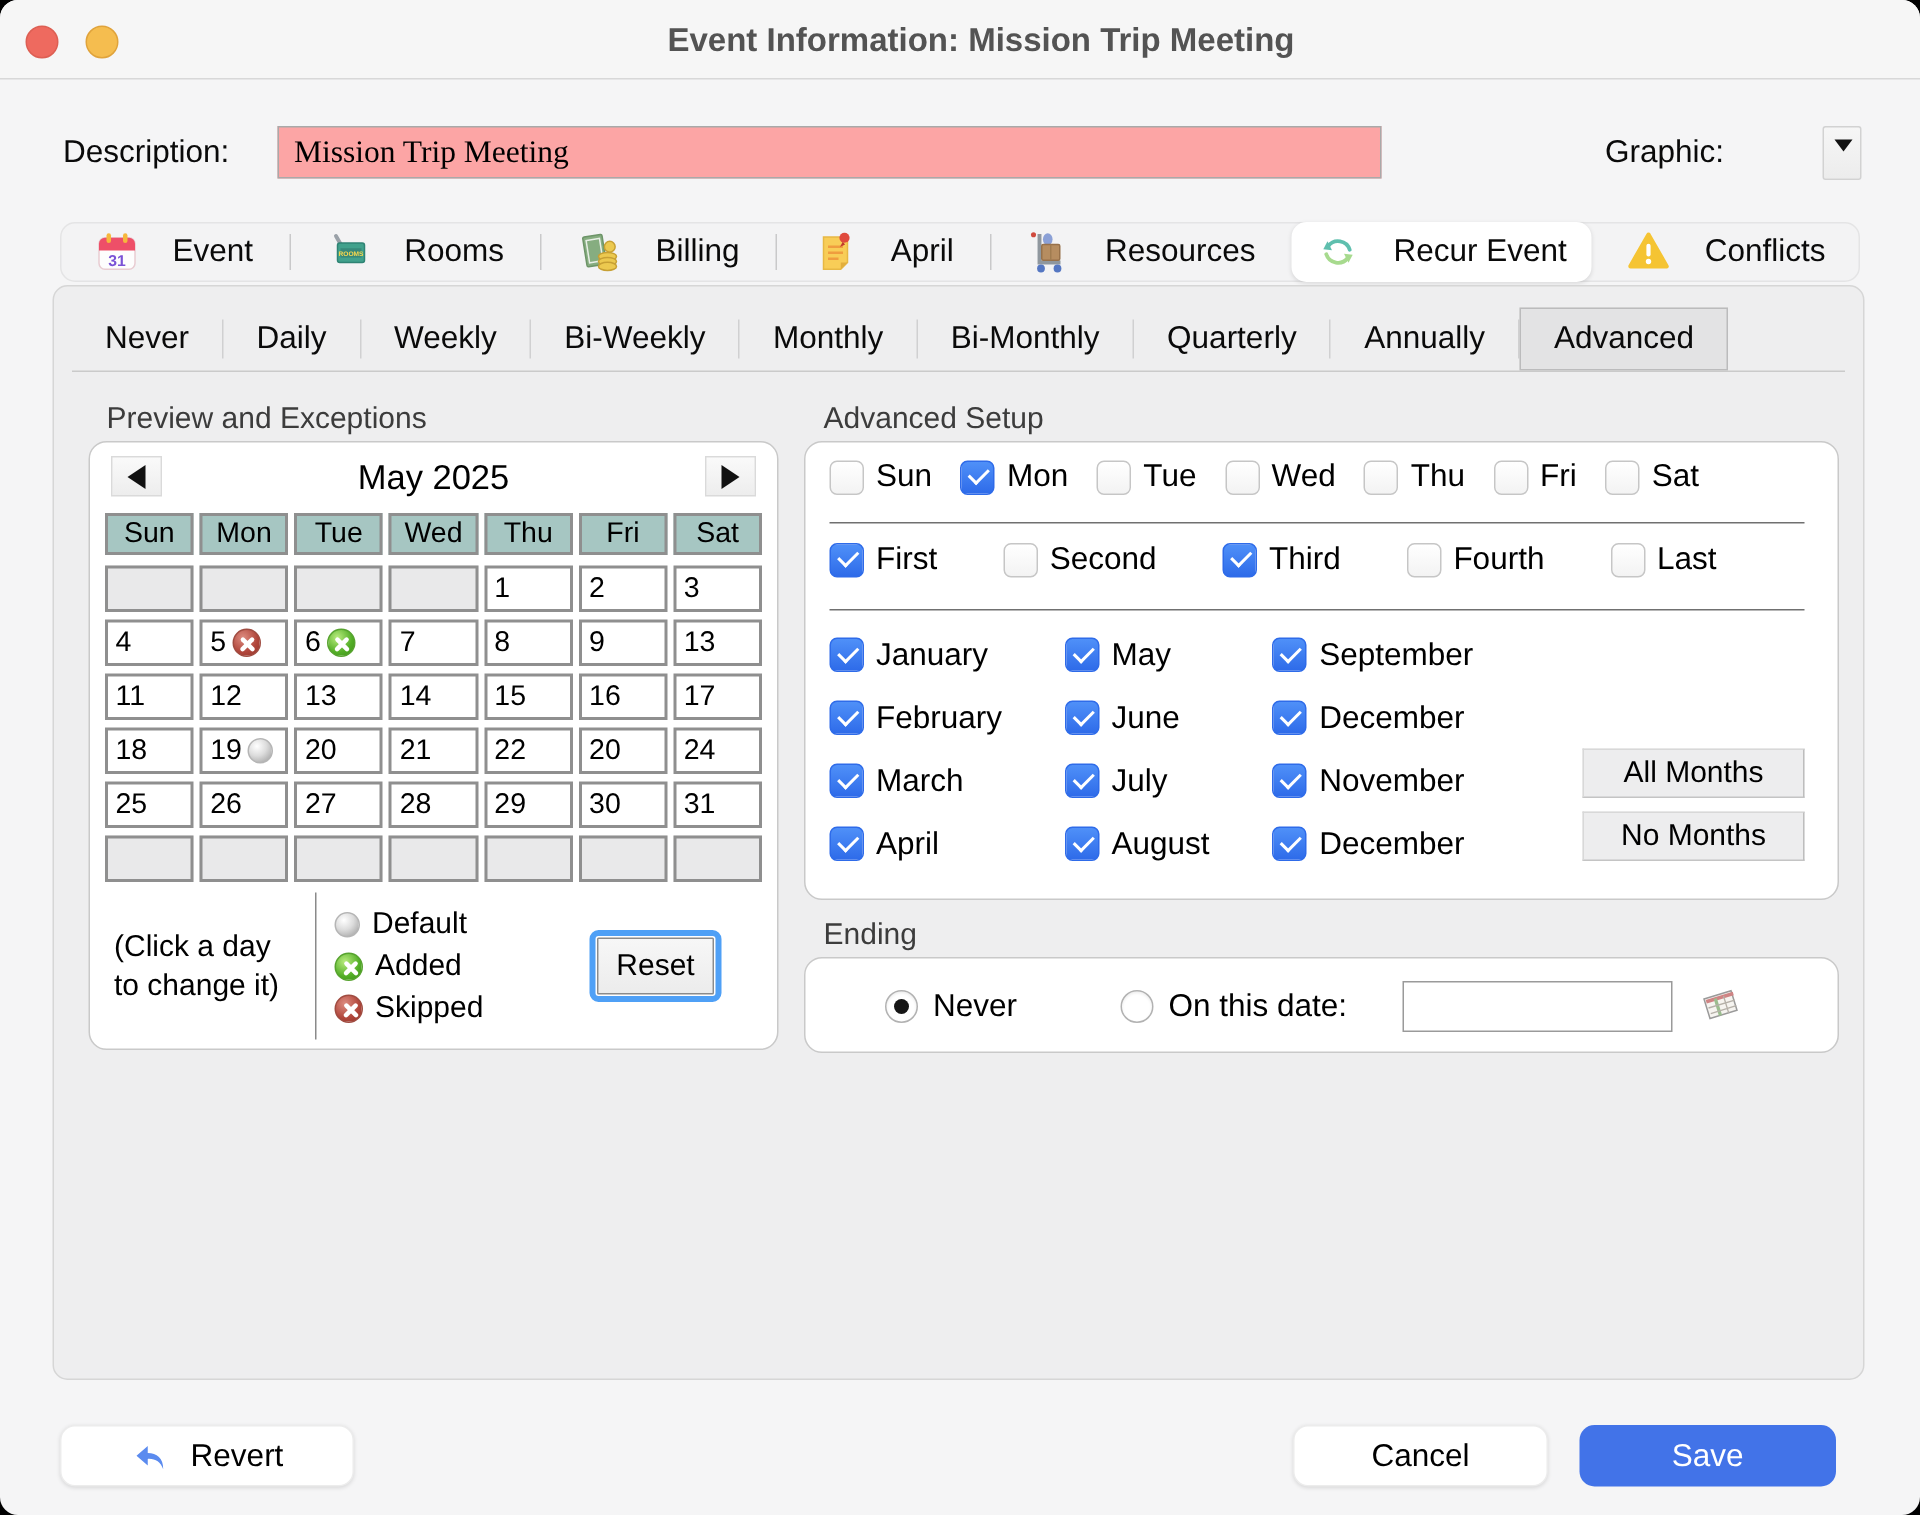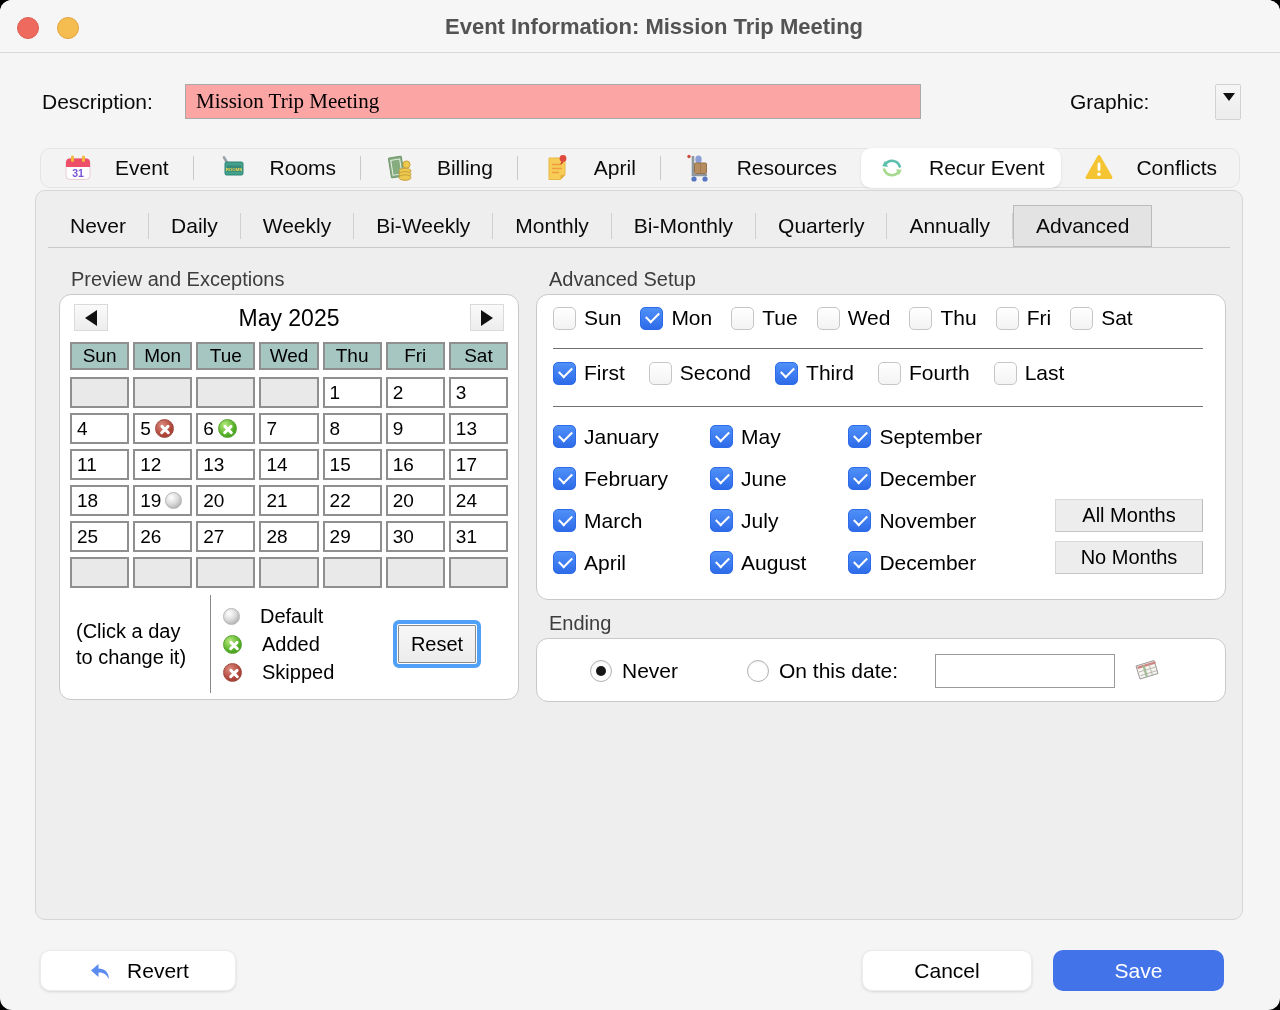--- a/index.html
+++ b/index.html
@@ -64,28 +64,28 @@
   .marker.skipped { background:radial-gradient(circle at 35% 30%, #dd8c80, #b0453a 60%, #93352a); border:1px solid #a04c41; }
   .marker.added::before,.marker.added::after,.marker.skipped::before,.marker.skipped::after {
     content:""; position:absolute; left:3.5px; top:8px; width:12px; height:3.4px; background:#fff; border-radius:2px; }
   .marker.added::before,.marker.skipped::before { transform:rotate(45deg); }
   .marker.added::after,.marker.skipped::after { transform:rotate(-45deg); }
 
   .cal-legend { position:absolute; left:16px; right:8px; top:300px; height:98px; display:flex; align-items:center; }
   .hint { width:126px; font-size:20px; line-height:26px; color:#000; }
   .legend-sep { width:1px; align-self:stretch; background:#8a8a8a; margin:0 12px 0 8px; }
   .legend-list { display:flex; flex-direction:column; gap:2px; }
-  .legend-item { display:flex; align-items:center; gap:20px; font-size:20px; height:26px; color:#000; }
+  .legend-item { display:flex; align-items:center; gap:8px; font-size:20px; height:26px; color:#000; }
   .legend-item .marker { margin-left:0; }
   .reset-wrap { margin-left:auto; margin-right:34px; }
   .reset-btn { width:78px; height:38px; background:linear-gradient(#f7f7f7,#ececec); border:1px solid #8b8b8b; border-radius:1px; font-size:20px; font-family:"Liberation Sans",sans-serif; outline:4px solid #4fa0f6; outline-offset:1px; cursor:default; }
 
   
   .days-row { position:absolute; left:16px; top:11px; display:flex; gap:19px; }
-  .weeks-row { position:absolute; left:16px; top:66px; display:flex; gap:24px; }
+  .weeks-row { position:absolute; left:16px; top:66px; display:flex; gap:44px; }
   .adv-hr { position:absolute; left:16px; right:22px; height:1px; background:#707070; }
   .hr1 { top:53px; } .hr2 { top:111px; }
   .months-grid { position:absolute; left:16px; top:126px; display:grid; grid-auto-flow:column; grid-template-rows:repeat(4,31px); grid-template-columns:repeat(3,auto); column-gap:42px; row-gap:11px; }
   .check-item { display:flex; align-items:center; gap:8px; font-size:21px; color:#000; cursor:default; }
   .checkbox { width:23px; height:23px; border-radius:5px; background:linear-gradient(#ffffff,#f3f3f3); border:1px solid #c6c6c6; position:relative; flex:none; }
   .checkbox.checked { background:linear-gradient(#4f90f8,#2e6be9); border:1px solid #2e6be9; }
   .checkbox.checked::after { content:""; position:absolute; left:4.5px; top:4.5px; width:11px; height:6px; border-left:2.6px solid #fff; border-bottom:2.6px solid #fff; transform:rotate(-45deg); }
   .months-btn { position:absolute; left:518px; width:148px; height:33px; background:#ededee; border:1px solid #d8d8d8; border-right-color:#bdbdbd; border-bottom-color:#c4c4c4; font-size:20px; font-family:"Liberation Sans",sans-serif; cursor:default; }
   .btn-all { top:204px; } .btn-no { top:246px; }
 

